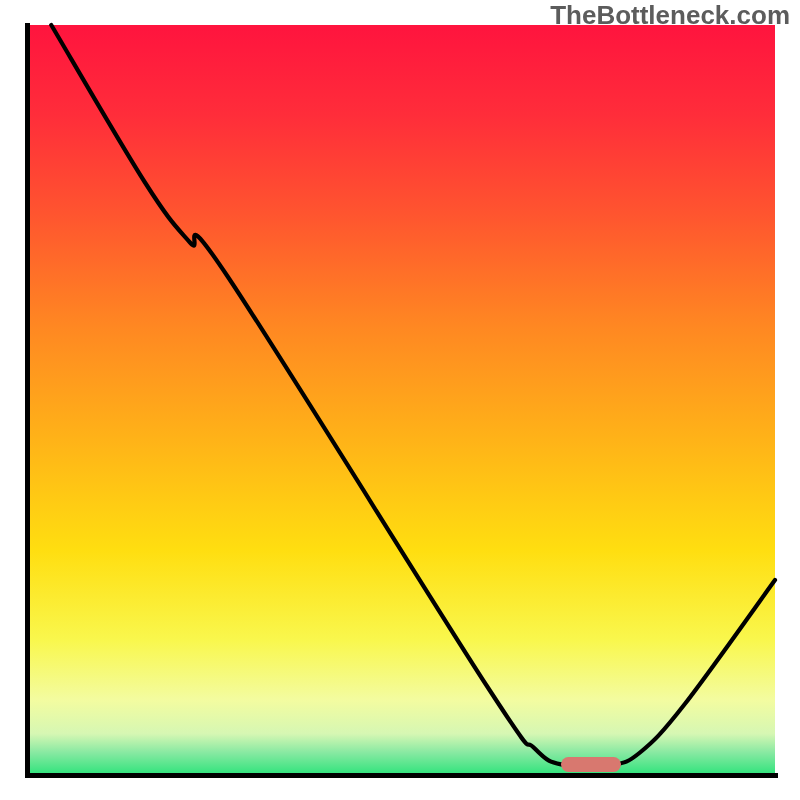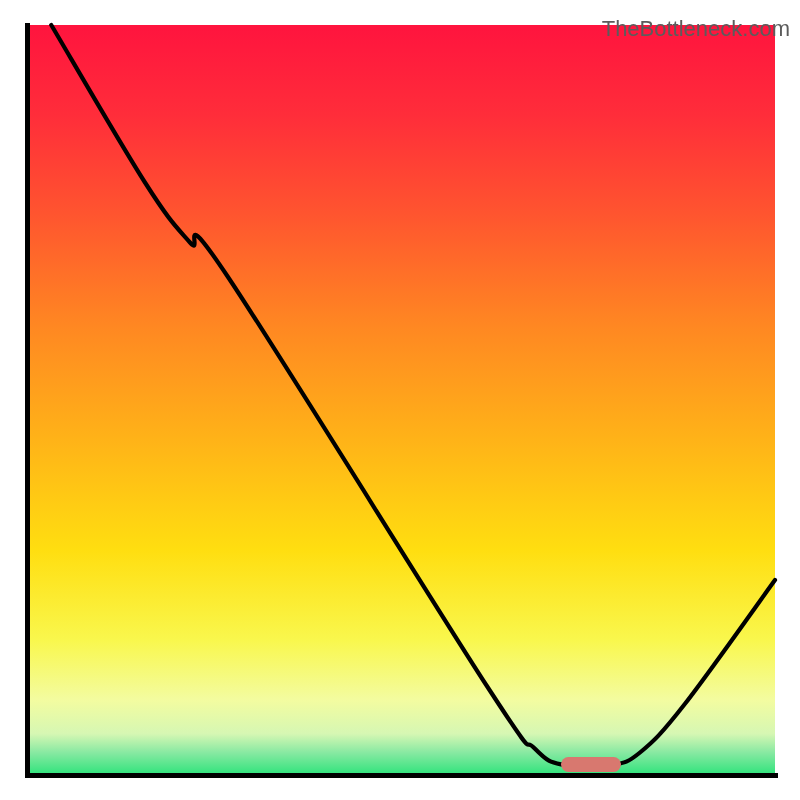--- a/index.html
+++ b/index.html
@@ -10,25 +10,25 @@
     background: #ffffff;
     overflow: hidden;
   }
   .chart-container {
     position: relative;
     width: 800px;
     height: 800px;
   }
   .watermark {
     position: absolute;
-    top: 16px;
+    top: 0;
     right: 10px;
     font-family: Arial, Helvetica, sans-serif;
-    font-size: 22px;
-    font-weight: 400;
+    font-size: 26px;
+    font-weight: 700;
     color: #5c5c5c;
     z-index: 10;
   }
   .plot-area {
     position: absolute;
     left: 25px;
     top: 25px;
     width: 750px;
     height: 750px;
   }

